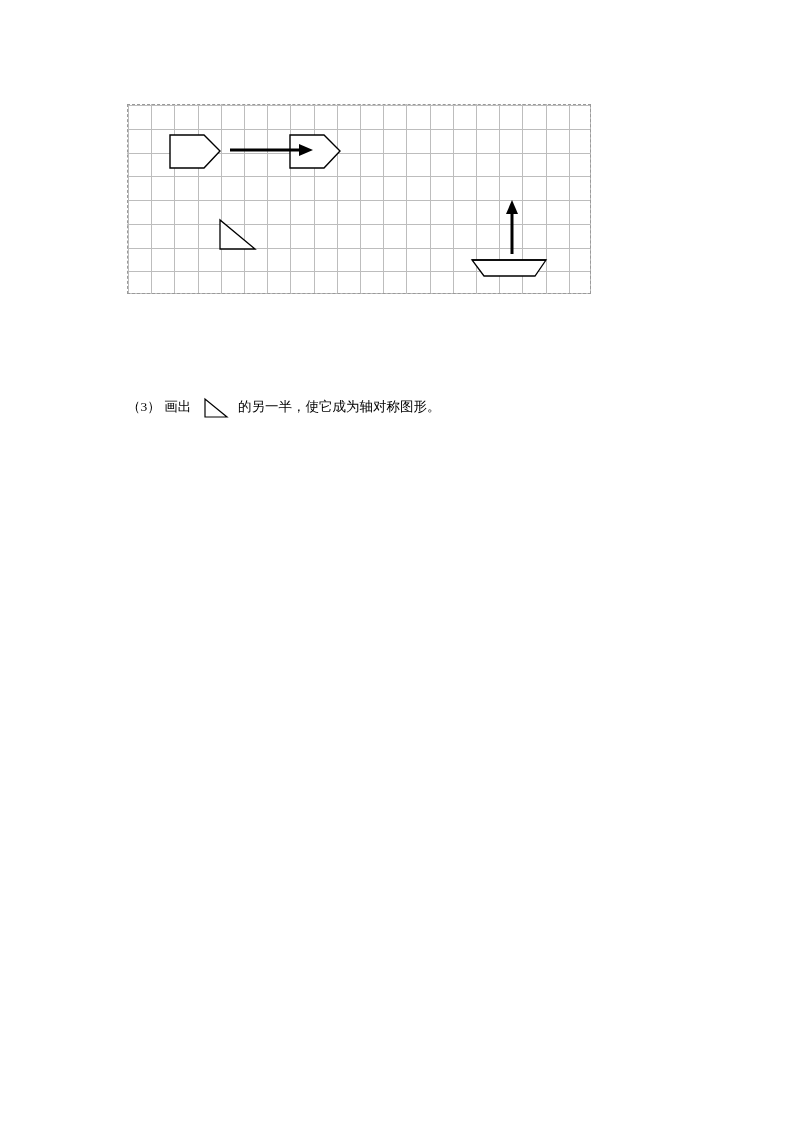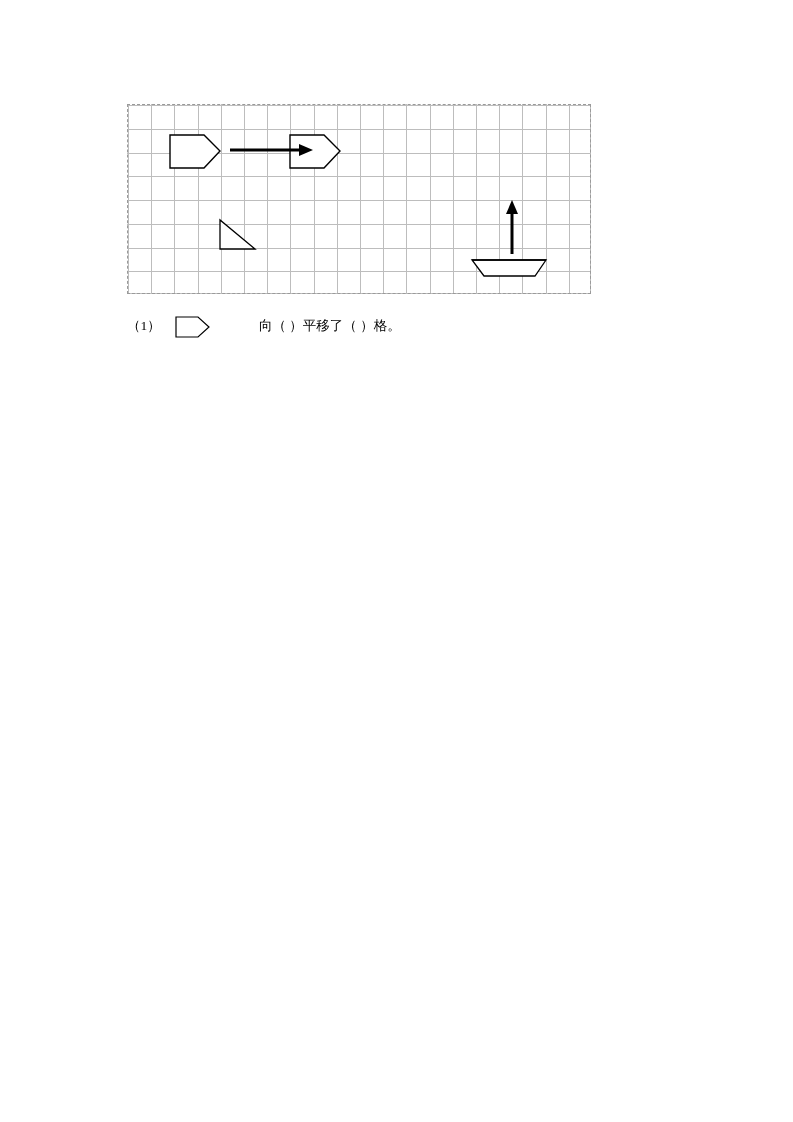--- a/index.html
+++ b/index.html
@@ -116,30 +116,26 @@
       </g>
 
       <g>
         <line x1="385" y1="150" x2="385" y2="104" stroke="#000000" stroke-width="3"></line>
         <polygon points="385,96 379,110 391,110" fill="#000000"></polygon>
       </g>
 
     </svg>
   </div>
 
-  <div class="qline l1">
-    <span class="num">（1）</span>
-    <span class="inline-shape sp-pent">
-      <svg viewBox="0 0 38 26" width="38" height="26">
-        <polygon points="2,3 24,3 35,13 24,23 2,23" fill="#ffffff" stroke="#000000" stroke-width="1.2"></polygon>
+
+
+  <div class="qline l3">
+    <span class="num">（3）</span>
+    <span>画出</span>
+    <span class="inline-shape sp-tri">
+      <svg viewBox="0 0 30 24" width="30" height="24">
+        <polygon points="4,3 4,21 26,21" fill="#ffffff" stroke="#000000" stroke-width="1.2"></polygon>
       </svg>
     </span>
-    <span class="gap-after-pent"></span>
-    <span>向（</span>
-    <span>     </span>
-    <span>）平移了（</span>
-    <span>     </span>
-    <span>）格。</span>
+    <span>的另一半，使它成为轴对称图形。</span>
   </div>
-
-
 
 </div>
 
 </body></html>

